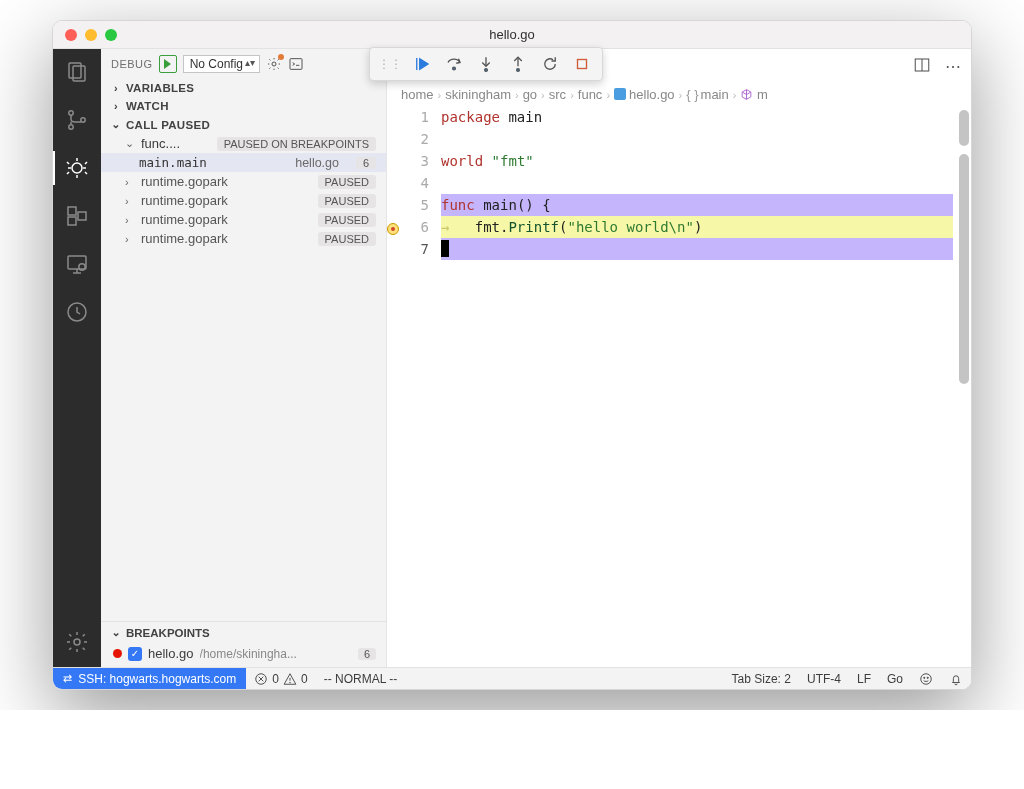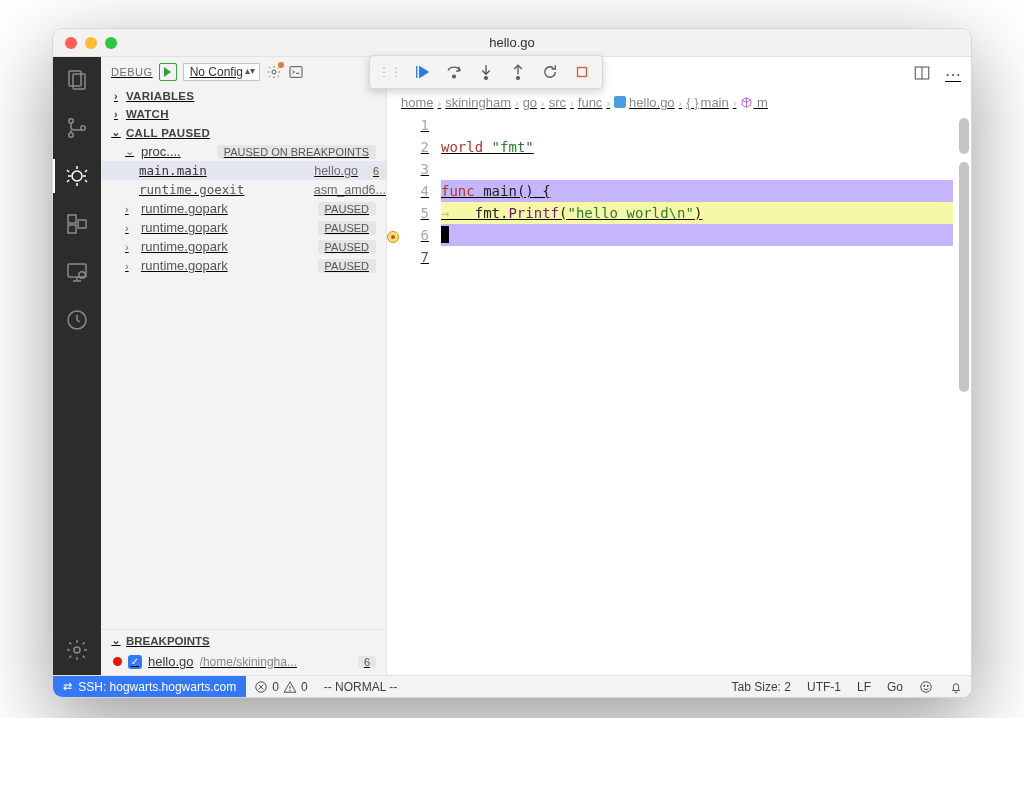--- a/index.html
+++ b/index.html
@@ -7,21 +7,20 @@
     font-family: -apple-system, BlinkMacSystemFont, "Segoe UI", sans-serif;
     font-size: 13px;
     background: #fff;
     display: flex;
     justify-content: center;
     align-items: flex-start;
     padding: 20px;
   }
   .shadow-wrap {
     filter: drop-shadow(0 25px 40px rgba(0,0,0,0.4));
-    margin-top: 8px;
   }
   .window {
     width: 920px;
     height: 670px;
     background: #fff;
     border-radius: 10px;
     overflow: hidden;
     border: 1px solid #d6d6d6;
     display: flex;
     flex-direction: column;
@@ -45,21 +44,20 @@
     left: 50%;
     transform: translateX(-50%);
     font-size: 13px;
     color: #303030;
   }
 
   .body {
     flex: 1;
     display: flex;
     min-height: 0;
-    text-decoration: underline;
   }
 
   
   .activitybar {
     width: 48px;
     background: #2c2c2c;
     display: flex;
     flex-direction: column;
     align-items: center;
     padding-top: 10px;
@@ -166,22 +164,22 @@
   .cs-row .badge {
     background:#e6e4e4;color:#555;
     font-size:11px;border-radius:3px;padding:1px 7px;
     margin-left:auto;
   }
   .cs-row.thread { font-size:13px; }
   .cs-row.thread .name { color:#3b3b3b; }
 
   .frame-row {
     display:flex;align-items:center;
-    padding:2px 0 2px 38px;
-    gap:4px;
+    padding:2px 10px 2px 38px;
+    gap:13px;
     font-family: "SF Mono", ui-monospace, Menlo, monospace;
     font-size:12.5px;
     color:#555;
   }
   .frame-row .fn { flex:0 0 auto; }
   .frame-row .file { margin-left:auto; color:#6a6a6a; font-family:-apple-system,sans-serif; font-size:12.5px; }
   .frame-row .ln {
     background:#e6e4e4;color:#555;
     font-size:11px;border-radius:3px;padding:0 6px;
     margin-left:4px;font-family:-apple-system,sans-serif;
@@ -247,21 +245,21 @@
   .gutter-bp { width:18px; }
   .gutter-ln { width:36px;text-align:right;color:#aaa;padding-right:12px; }
   .code-col { flex:1; }
   .code-line { height:22px;line-height:22px;white-space:pre; position:relative;}
   .hl { background:#c4b5fd; }
   .hl-dk { background:#f7f7a8; }
   .code-line.hl-dk, .code-line.hl { margin-right:18px; }
   .kw { color:#b1342e; }
   .ident { color:#222; }
   .str { color:#307b32; }
-  .call { color:#701a75; }
+  .call { color:#14532d; }
   .cursor { display:inline-block;width:8px;height:17px;background:#000;vertical-align:-3px; }
   .arrow-gutter { color:#c9c96a; }
   .bp-gutter {
     width:12px;height:12px;border-radius:50%;background:#ffe07a;border:1.5px solid #c69a00;display:inline-block;position:relative;top:3px;
   }
   .bp-gutter::after { content:"";position:absolute;left:3px;top:3px;width:4px;height:4px;border-radius:50%;background:#d04a2a;}
 
   .scroll-track {
     position:absolute;right:0;top:0;bottom:0;width:14px;background:transparent;
   }
@@ -382,33 +380,29 @@
         <span class="chevron">›</span>
             <span>WATCH</span>
       </div>
       <div class="section-head">
         <span class="chevron">⌄</span>
             <span>CALL PAUSED</span>
       </div>
 
       <div class="cs-row thread">
         <span class="chev">⌄</span>
-        <span class="name">proc....</span>
+        <span class="name">func....</span>
         <span class="badge">PAUSED ON BREAKPOINTS</span>
       </div>
 
       <div id="frames">
             <div class="frame-row sel">
               <span class="fn">main.main</span>
               <span class="file">hello.go</span>
               <span class="ln">6</span>
-            </div>
-            <div class="frame-row">
-              <span class="fn">runtime.goexit</span>
-              <span class="file">asm_amd6...</span>
             </div>
           </div>
       <div id="goroutines">
             <div class="cs-row">
               <span class="chev">›</span>
               <span class="name">runtime.gopark</span>
               <span class="badge">PAUSED</span>
             </div>
             <div class="cs-row">
               <span class="chev">›</span>
@@ -531,20 +525,21 @@
         <div class="gutter-ln" id="gut-ln">
               <div class="code-line" style="color: rgb(170, 170, 170);">1</div>
               <div class="code-line" style="color: rgb(170, 170, 170);">2</div>
               <div class="code-line" style="color: rgb(170, 170, 170);">3</div>
               <div class="code-line" style="color: rgb(170, 170, 170);">4</div>
               <div class="code-line" style="color: rgb(170, 170, 170);">5</div>
               <div class="code-line" style="color: rgb(170, 170, 170);">6</div>
               <div class="code-line" style="color: rgb(85, 85, 85);">7</div>
             </div>
         <div class="code-col" id="code-col">
+              <div class="code-line"><span class="kw">package</span><span class="ident"> main</span></div>
               <div class="code-line"></div>
               <div class="code-line"><span class="kw">world</span><span class="ident"> </span><span class="str">"fmt"</span></div>
               <div class="code-line"></div>
               <div class="code-line hl"><span class="kw">func</span><span class="ident"> main</span><span class="ident">() {</span></div>
               <div class="code-line hl-dk"><span class="arrow-gutter">→ </span><span class="ident">  fmt.</span><span class="call">Printf</span><span class="ident">(</span><span class="str">"hello world\n"</span><span class="ident">)</span></div>
               <div class="code-line hl"><span class="cursor"></span></div>
             </div>
 
         <div class="scroll-track">
           <div class="scroll-thumb" style="top:4px;height:36px;"></div>
@@ -575,21 +570,21 @@
               <path d="M12 3L2 21h20z"></path>
               <line x1="12" y1="10" x2="12" y2="15"></line>
               <circle cx="12" cy="18" r="0.5" fill="currentColor"></circle>
             </svg>
           </span>
       <span>0</span>
     </div>
     <div class="sb-item">-- NORMAL --</div>
     <div class="sb-spacer"></div>
     <div class="sb-item">Tab Size: 2</div>
-    <div class="sb-item">UTF-1</div>
+    <div class="sb-item">UTF-4</div>
     <div class="sb-item">LF</div>
     <div class="sb-item">Go</div>
     <div class="sb-item">
           <span class="sb-ico">
             <svg viewBox="0 0 24 24">
               <circle cx="12" cy="12" r="9"></circle>
               <circle cx="9" cy="10" r="1" fill="currentColor"></circle>
               <circle cx="15" cy="10" r="1" fill="currentColor"></circle>
               <path d="M8 15c1.5 1.5 6.5 1.5 8 0"></path>
             </svg>

